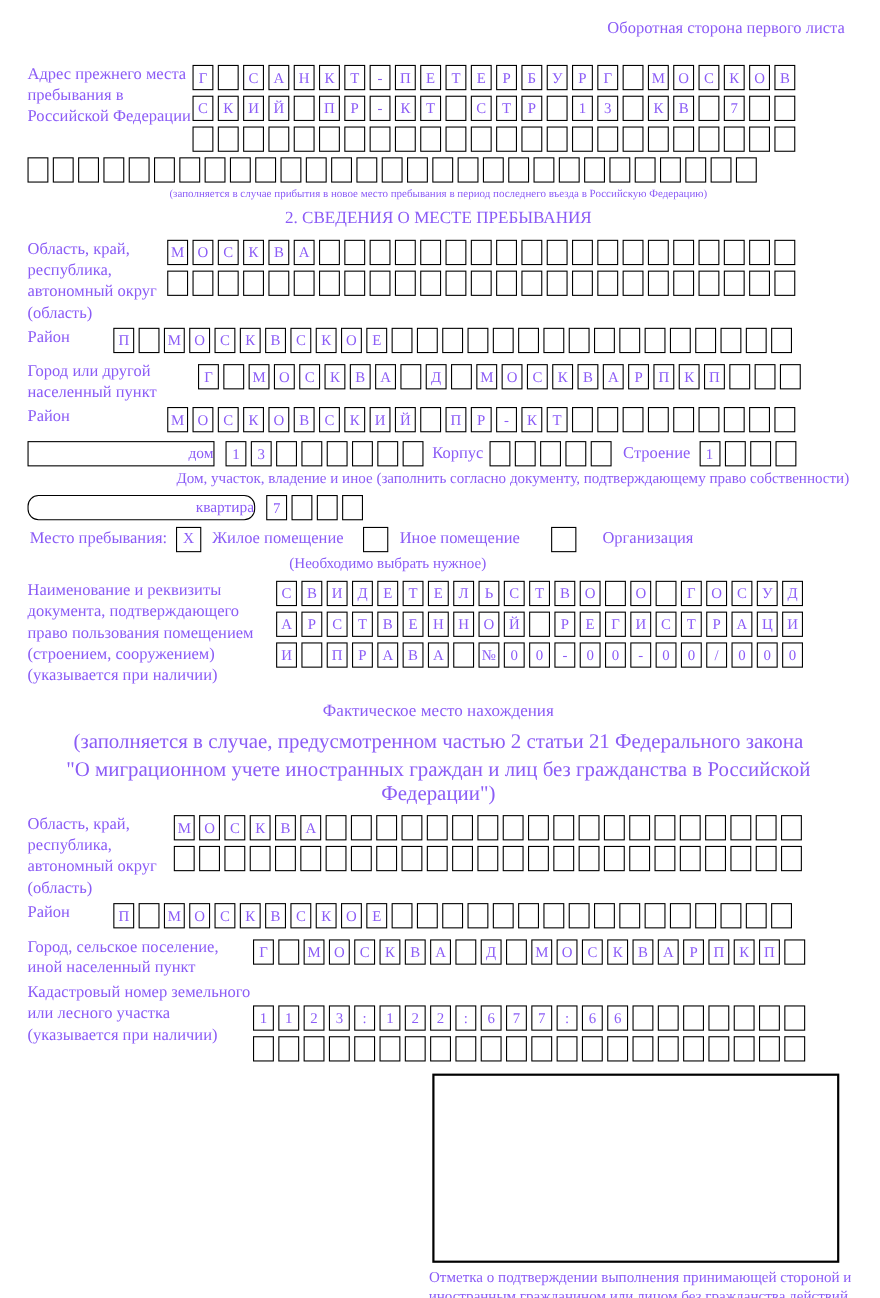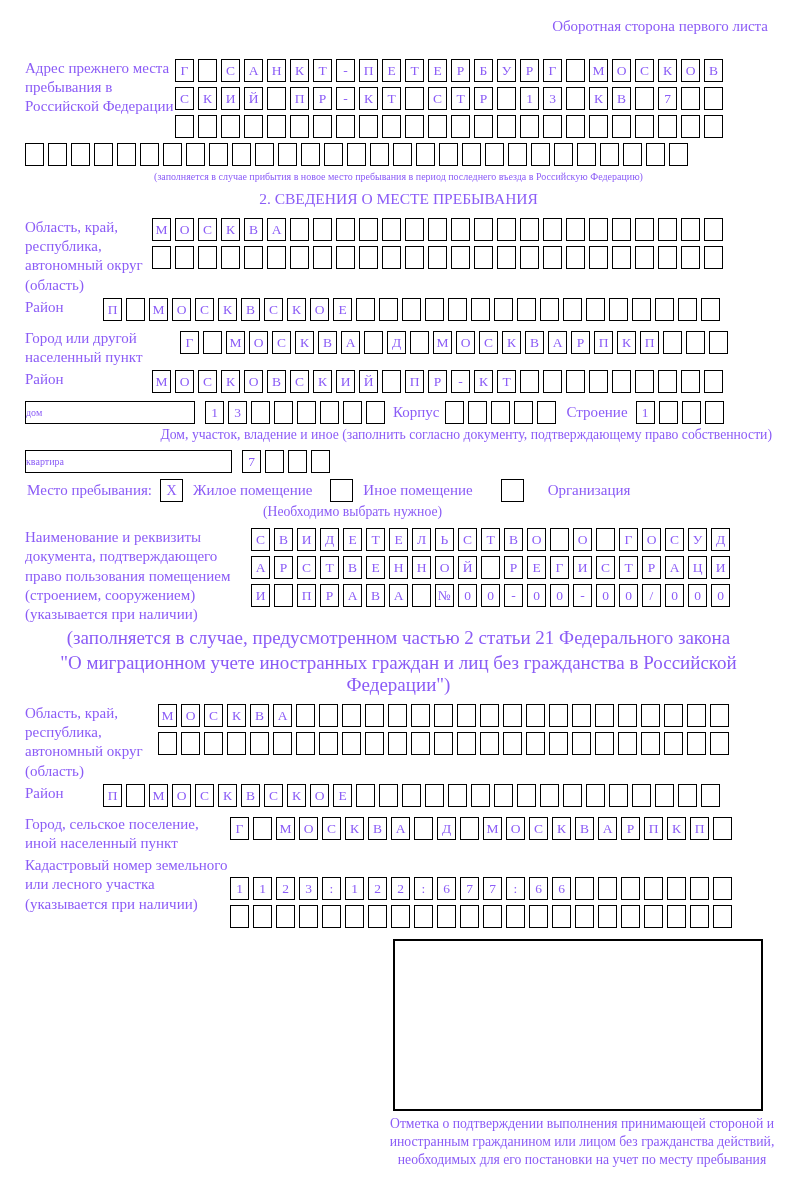--- a/index.html
+++ b/index.html
@@ -22,21 +22,21 @@
     font-family:"Liberation Serif",serif;
   }
   .field{display:flex;align-items:flex-start;margin-bottom:3px;}
   .flabel{font-size:15px;line-height:1.28;flex:0 0 auto;}
   .frows{flex:0 0 auto;}
   .caption{font-size:10px;text-align:center;margin:2px 0 8px 0;}
   .caption-left{font-size:13.7px;text-align:right;margin:1px 0 7px 2px;}
   .sec-title{font-weight:normal;font-size:15.5px;text-align:center;margin:4px 0 10px 0;}
   .wide-box{
     flex:0 0 auto;height:21px;border:1.6px solid #000;
-    text-align:left;font-size:10px;line-height:21px;
+    text-align:right;font-size:14px;line-height:21px;
   }
   .inline-label{font-size:15px;line-height:24px;flex:0 0 auto;}
   .checkbox{
     flex:0 0 auto;width:21px;height:21px;border:1.7px solid #000;
     text-align:center;font-size:14px;line-height:21px;margin:0 10px;
   }
   .mesto-row{display:flex;align-items:center;margin:6px 0 2px 2px;font-size:15px;}
   .mesto-note{font-size:13.7px;margin:0 0 8px 238px;}
   .fact-cap{font-size:19px;text-align:center;margin:0 0 3px 0;}
   .stamp-box{
@@ -352,21 +352,21 @@
     <div class="cellrow mb0">
         <span class="cell">1</span>
         <span class="cell"></span>
         <span class="cell"></span>
         <span class="cell"></span>
       </div>
   </div>
   <div class="caption-left">Дом, участок, владение и иное (заполнить согласно документу, подтверждающему право собственности)</div>
 
   <div class="field">
-    <div class="wide-box" style="width:205px;margin-right:10px;">квартира</div>
+    <div class="wide-box" style="width:205px;margin-right:10px;border-radius:10px;">квартира</div>
     <div class="cellrow mb0">
         <span class="cell">7</span>
         <span class="cell"></span>
         <span class="cell"></span>
         <span class="cell"></span>
       </div>
   </div>
 
   <div class="mesto-row">
     <span>Место пребывания:</span>
@@ -447,20 +447,21 @@
           <span class="cell">0</span>
           <span class="cell">0</span>
           <span class="cell">/</span>
           <span class="cell">0</span>
           <span class="cell">0</span>
           <span class="cell">0</span>
         </div>
     </div>
   </div>
 
+  <div class="sec-title" style="margin-top:14px;margin-bottom:8px;">Фактическое место нахождения</div>
   <div class="fact-cap">(заполняется в случае, предусмотренном частью 2 статьи 21 Федерального закона</div>
   <div class="fact-cap" style="margin-bottom:8px;">"О миграционном учете иностранных граждан и лиц без гражданства в Российской Федерации")</div>
 
   <div class="field">
     <div class="flabel" style="width:133px;">Область, край, республика, автономный округ (область)</div>
     <div class="frows">
       <div class="cellrow">
           <span class="cell">М</span>
           <span class="cell">О</span>
           <span class="cell">С</span>

